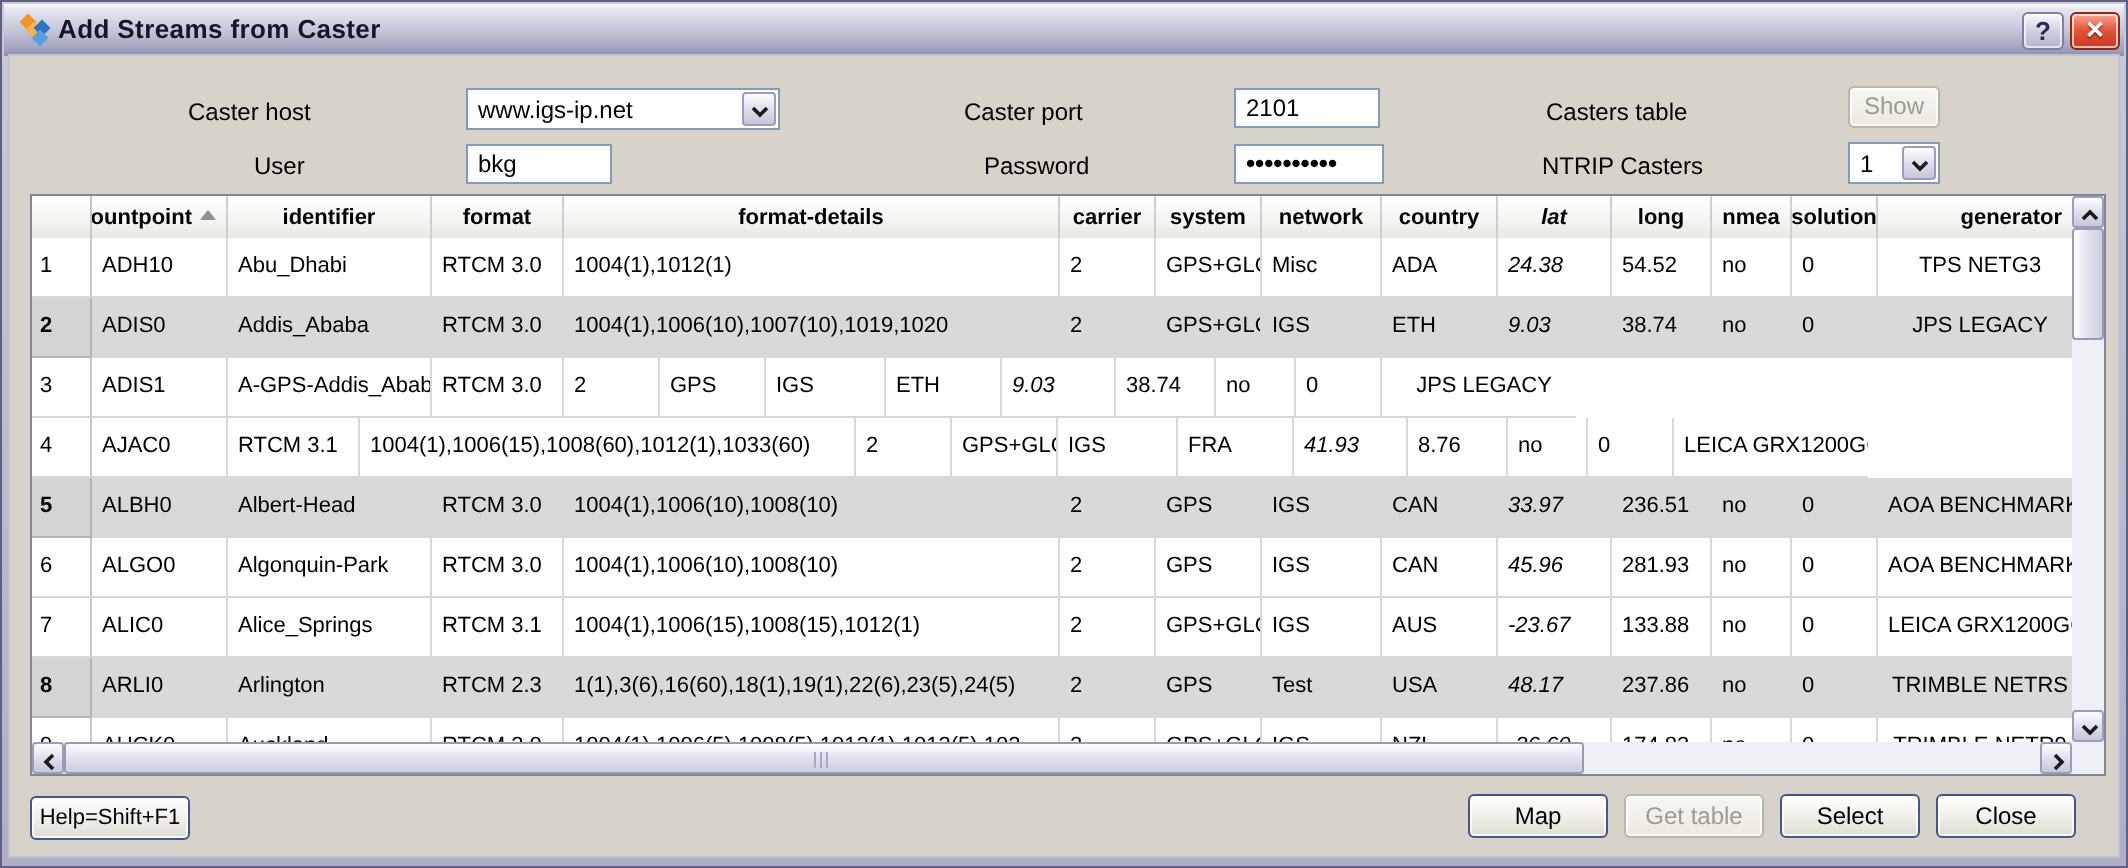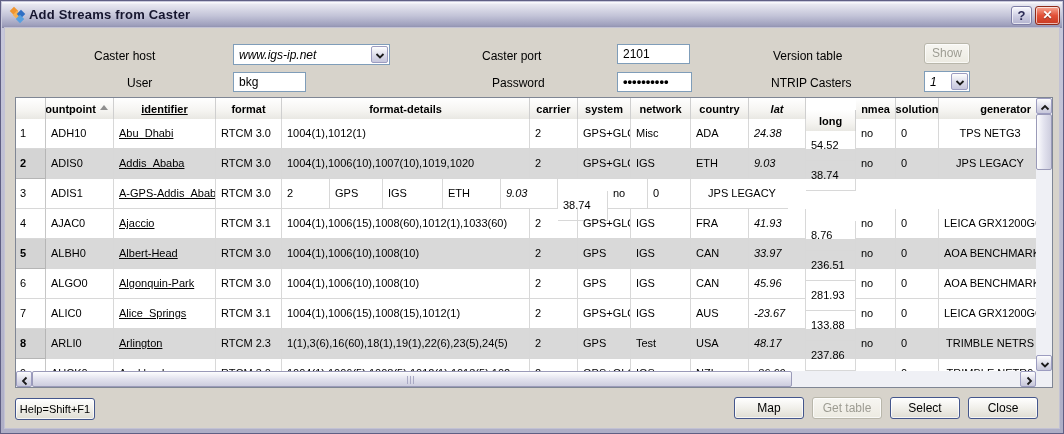--- a/index.html
+++ b/index.html
@@ -25,21 +25,21 @@
             color:#2a2a55;font-size:13px;line-height:17px;}
   .close-btn{left:1033px;width:25px;background:linear-gradient(180deg,#f7a894,#e25138 50%,#c83a22);
              border-color:#8e2a18;color:#fff;font-size:12px;line-height:17px;text-shadow:0 1px 1px rgba(0,0,0,.4);}
   .body{position:absolute;top:26px;left:3px;right:3px;bottom:4px;background:#d7d3cb;border:1px solid #c2c2d4;}
 
   
   .flabel{position:absolute;font-size:12px;color:#000;white-space:nowrap;}
   .tinput{position:absolute;box-sizing:border-box;height:20px;border:1px solid #7f9db9;background:#fff;
           font-size:12px;font-family:"Liberation Sans",sans-serif;padding:2px 4px 0 5px;white-space:nowrap;overflow:hidden;}
   .combo{position:absolute;box-sizing:border-box;height:21px;border:1px solid #7f9db9;background:#fff;}
-  .combo .val{position:absolute;left:5px;top:3px;font-size:12px;white-space:nowrap;font-style:italic;}
+  .combo .val{position:absolute;left:5px;top:3px;font-size:12px;white-space:nowrap;}
   .combo .cbtn{position:absolute;right:1px;top:1px;bottom:1px;width:17px;
                background:linear-gradient(180deg,#fefefe,#dcdcea 55%,#c6c6dc);
                border:1px solid #9c9cc0;border-radius:2px;box-sizing:border-box;}
   .combo .cbtn svg{position:absolute;left:3px;top:4px;}
   .pwd{font-size:13px;font-weight:bold;letter-spacing:0px;padding-top:1px;}
 
   
   .xpbtn{position:absolute;box-sizing:border-box;border:1px solid #44568c;border-radius:3px;
          background:linear-gradient(180deg,#ffffff,#f2f1ec 45%,#dfddd3);
          font-size:12px;color:#000;text-align:center;box-shadow:inset 0 0 0 1px rgba(255,255,255,.7);
@@ -58,29 +58,29 @@
   .hcell.clipL{justify-content:flex-end;padding-right:2px;}
   .sort-asc{width:0;height:0;border-left:4px solid transparent;border-right:4px solid transparent;
             border-bottom:5px solid #8f8f8f;margin:0 3px 2px 4px;flex:0 0 auto;}
   .trow{display:flex;height:30px;background:#fff;}
   .trow.hl{background:#d9d9d9;}
   .trow.hl .c-num{font-weight:bold;background:#d4d4d4;border:1px solid #b5b5b5;border-top:none;border-left:none;}
   .cell{box-sizing:border-box;height:30px;line-height:29px;font-size:11px;color:#000;padding-left:5px;
         border-right:1px solid #d8d8d8;border-bottom:1px solid #d8d8d8;white-space:nowrap;overflow:hidden;}
   .c-num{width:30px;border-right:1px solid #c6c6c6;padding-left:4px;}
   .c-mountpoint{width:68px;}
-  .c-identifier{width:102px;text-decoration:underline;}
+  .c-identifier{width:102px;}
   .c-format{width:66px;}
   .c-format_details{width:248px;}
   .c-carrier{width:48px;}
   .c-system{width:53px;}
   .c-network{width:60px;}
   .c-country{width:58px;}
   .c-lat{width:57px;font-style:italic;}
-  .c-long{width:50px;margin-top:12px;}
+  .c-long{width:50px;}
   .c-nmea{width:40px;}
   .c-solution{width:43px;}
   .c-generator{width:97px;border-right:none;text-align:center;}
 
   
   .vsb{position:absolute;right:0;top:0;width:16px;height:273px;background:#eff0f5;}
   .hsb{position:absolute;left:0;bottom:0;width:1020px;height:16px;background:#eff0f5;}
   .corner{position:absolute;right:0;bottom:0;width:16px;height:16px;background:#eff0f5;}
   .sbtn{position:absolute;width:16px;height:16px;box-sizing:border-box;border:1px solid #9c9cc0;border-radius:2px;
         background:linear-gradient(180deg,#fdfdfe,#dddde9 55%,#c7c7da);}
@@ -114,21 +114,21 @@
       <span class="combo" style="left:228px;top:16px;width:157px;">
         <span class="val">www.igs-ip.net</span>
         <span class="cbtn">
           <svg width="10" height="10" viewBox="0 0 10 10">
               <path d="M1.5 3 L5 6.5 L8.5 3" stroke="#1a1a1a" stroke-width="1.8" fill="none"></path>
             </svg>
         </span>
       </span>
       <span class="flabel" style="left:477px;top:21px;">Caster port</span>
       <span class="tinput" style="left:612px;top:16px;width:73px;">2101</span>
-      <span class="flabel" style="left:768px;top:21px;">Version table</span>
+      <span class="flabel" style="left:768px;top:21px;">Casters table</span>
       <span class="xpbtn disabled" style="left:919px;top:15px;width:46px;height:21px;line-height:19px;">Show</span>
 
       <span class="flabel" style="left:122px;top:48px;">User</span>
       <span class="tinput" style="left:228px;top:44px;width:73px;">bkg</span>
       <span class="flabel" style="left:487px;top:48px;">Password</span>
       <span class="tinput pwd" style="left:612px;top:44px;width:75px;">••••••••••</span>
       <span class="flabel" style="left:766px;top:48px;">NTRIP Casters</span>
       <span class="combo" style="left:919px;top:43px;width:46px;">
         <span class="val">1</span>
         <span class="cbtn">
@@ -204,21 +204,20 @@
     <div class="cell c-country">ETH</div>
     <div class="cell c-lat">9.03</div>
     <div class="cell c-long">38.74</div>
     <div class="cell c-nmea">no</div>
     <div class="cell c-solution">0</div>
     <div class="cell c-generator">JPS LEGACY</div>
   </div>
             <div class="trow">
     <div class="cell c-num">4</div>
     <div class="cell c-mountpoint">AJAC0</div>
-    <div class="cell c-identifier">Ajaccio</div>
     <div class="cell c-format">RTCM 3.1</div>
     <div class="cell c-format_details">1004(1),1006(15),1008(60),1012(1),1033(60)</div>
     <div class="cell c-carrier">2</div>
     <div class="cell c-system">GPS+GLO</div>
     <div class="cell c-network">IGS</div>
     <div class="cell c-country">FRA</div>
     <div class="cell c-lat">41.93</div>
     <div class="cell c-long">8.76</div>
     <div class="cell c-nmea">no</div>
     <div class="cell c-solution">0</div>

